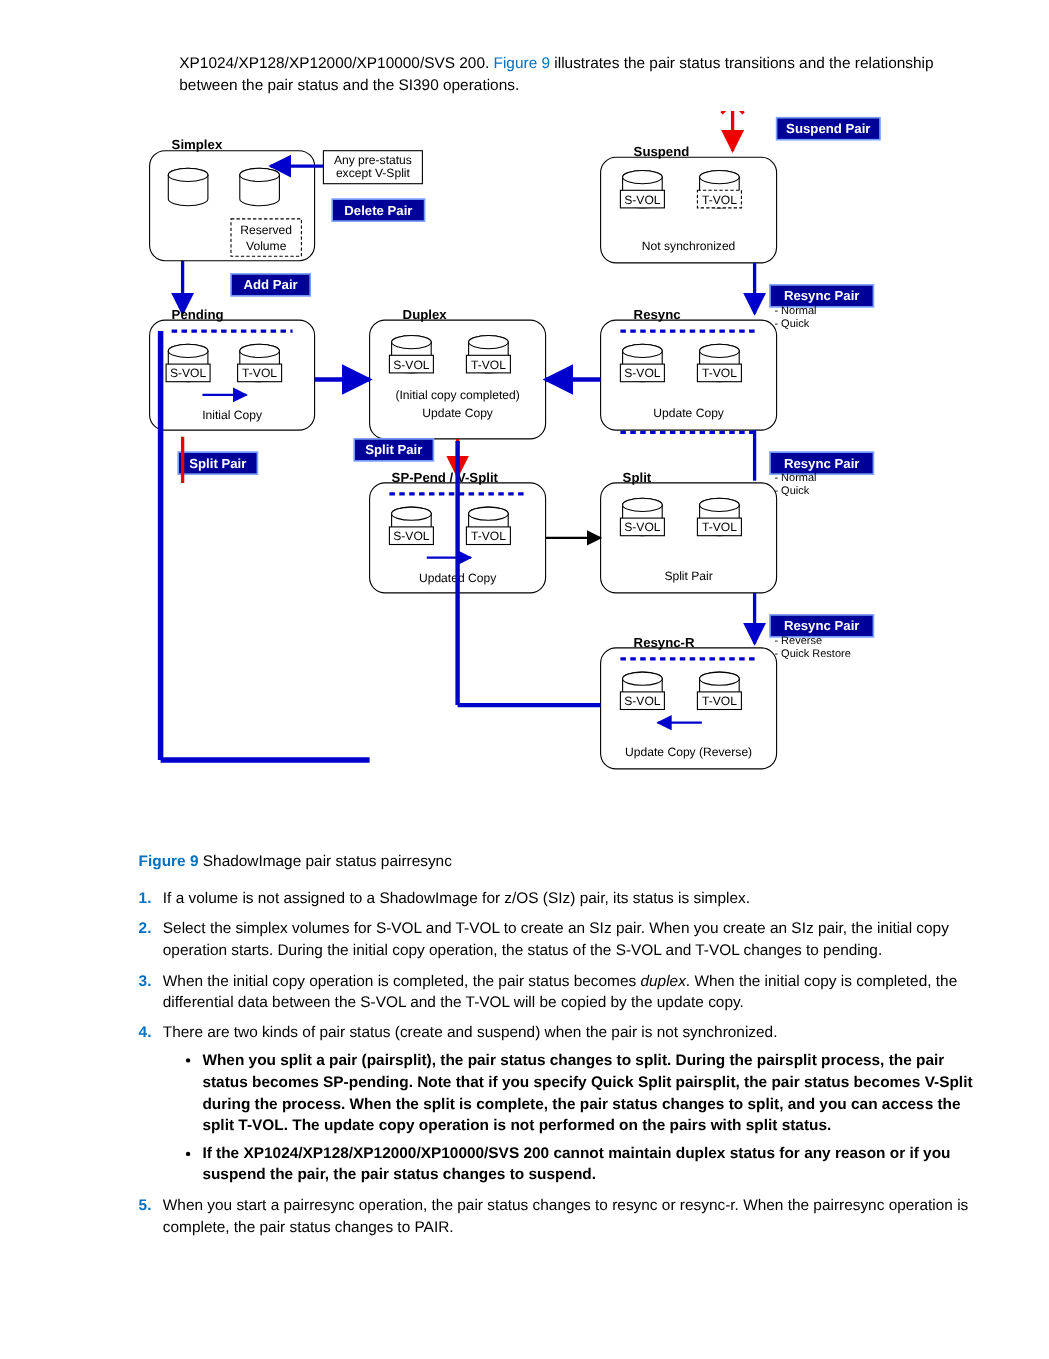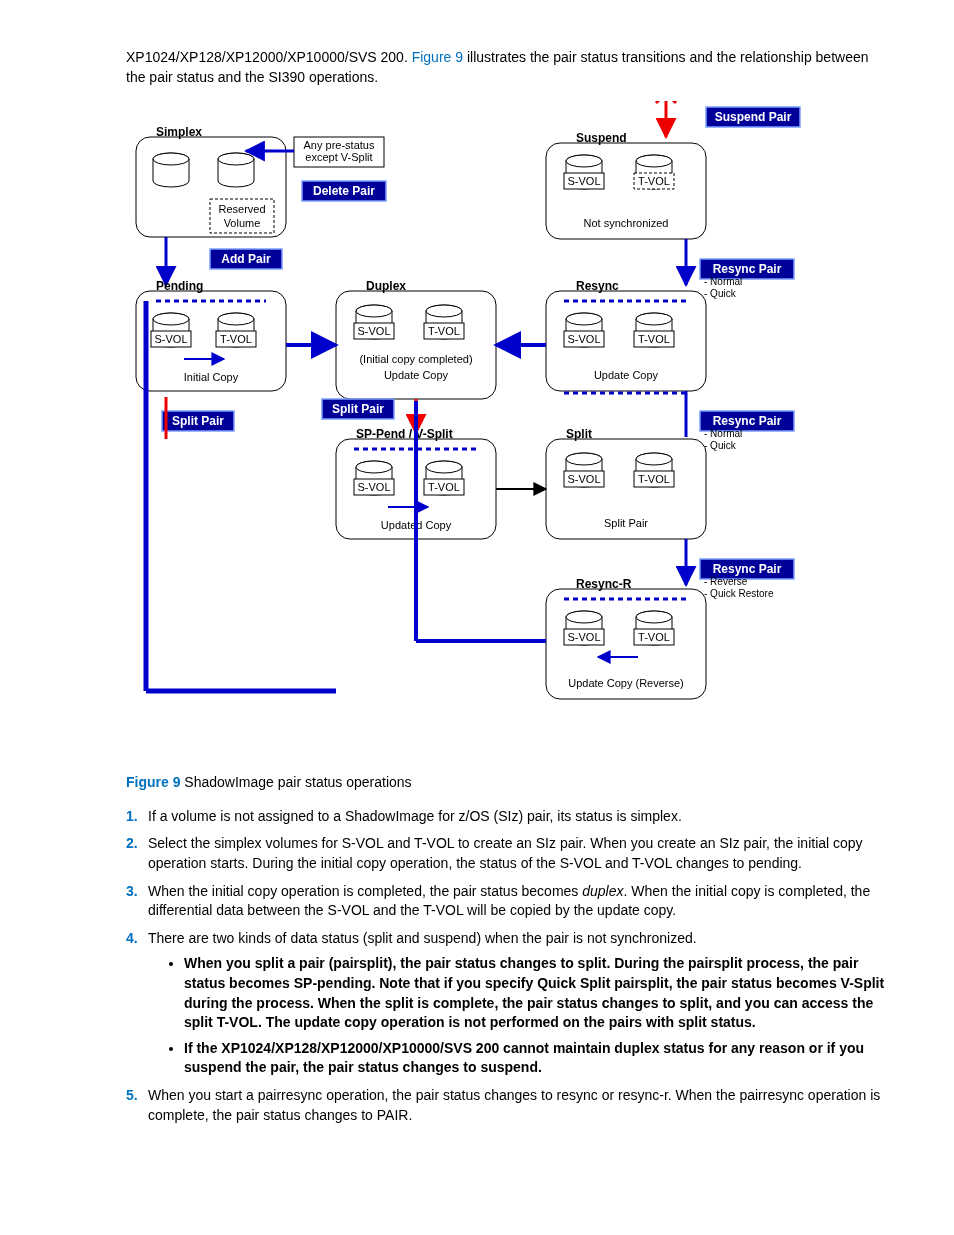--- a/index.html
+++ b/index.html
@@ -7,21 +7,21 @@
     font-size: 14px;
     color: #000;
     background: #fff;
     margin: 0;
     padding: 48px 64px 48px 64px;
     width: 954px;
     box-sizing: border-box;
     line-height: 1.4;
   }
   .intro {
-    margin-left: 62px;
+    margin-left: 99px;
     margin-bottom: 14px;
   }
   .figref {
     color: #0070c0;
   }
   .diagram-wrap {
     margin-left: 62px;
     margin-bottom: 12px;
   }
   svg { display:block; }
@@ -249,30 +249,30 @@
   <rect x="508" y="528" width="40" height="16" fill="#fff" stroke="#000"></rect>
   <text x="528" y="540" class="lbl">T-VOL</text>
   <line x1="512" y1="556" x2="472" y2="556" stroke="#0000cc" stroke-width="2" marker-end="url(#arB)"></line>
   <text x="500" y="586" class="lbl">Update Copy (Reverse)</text>
   <line x1="420" y1="540" x2="290" y2="540" stroke="#0000cc" stroke-width="4"></line>
   <line x1="290" y1="540" x2="290" y2="300" stroke="#0000cc" stroke-width="4"></line>
 </svg>
 </div>
 
 <div class="cap">
-  <span class="figlabel">Figure 9</span><span>  ShadowImage pair status operations</span>
+  <span class="figlabel">Figure 9</span><span>  ShadowImage pair status pairresync</span>
 </div>
 
 <ol class="numbered">
   <li>If a volume is not assigned to a ShadowImage for z/OS (SIz) pair, its status is simplex.</li>
   <li>Select the simplex volumes for S-VOL and T-VOL to create an SIz pair. When you create an SIz pair, the initial copy operation starts. During the initial copy operation, the status of the S-VOL and T-VOL changes to pending.</li>
   <li>
     <span>When the initial copy operation is completed, the pair status becomes </span><i>duplex</i><span>. When the initial copy is completed, the differential data between the S-VOL and the T-VOL will be copied by the update copy.</span>
   </li>
   <li>
-    <span>There are two kinds of data status (split and suspend) when the pair is not synchronized.</span>
+    <span>There are two kinds of pair status (create and suspend) when the pair is not synchronized.</span>
     <ul class="bullets">
       <li>When you split a pair (pairsplit), the pair status changes to split. During the pairsplit process, the pair status becomes SP-pending. Note that if you specify Quick Split pairsplit, the pair status becomes V-Split during the process. When the split is complete, the pair status changes to split, and you can access the split T-VOL. The update copy operation is not performed on the pairs with split status.</li>
       <li>If the XP1024/XP128/XP12000/XP10000/SVS 200 cannot maintain duplex status for any reason or if you suspend the pair, the pair status changes to suspend.</li>
     </ul>
   </li>
   <li>When you start a pairresync operation, the pair status changes to resync or resync-r. When the pairresync operation is complete, the pair status changes to PAIR.</li>
 </ol>
 
 </body></html>

